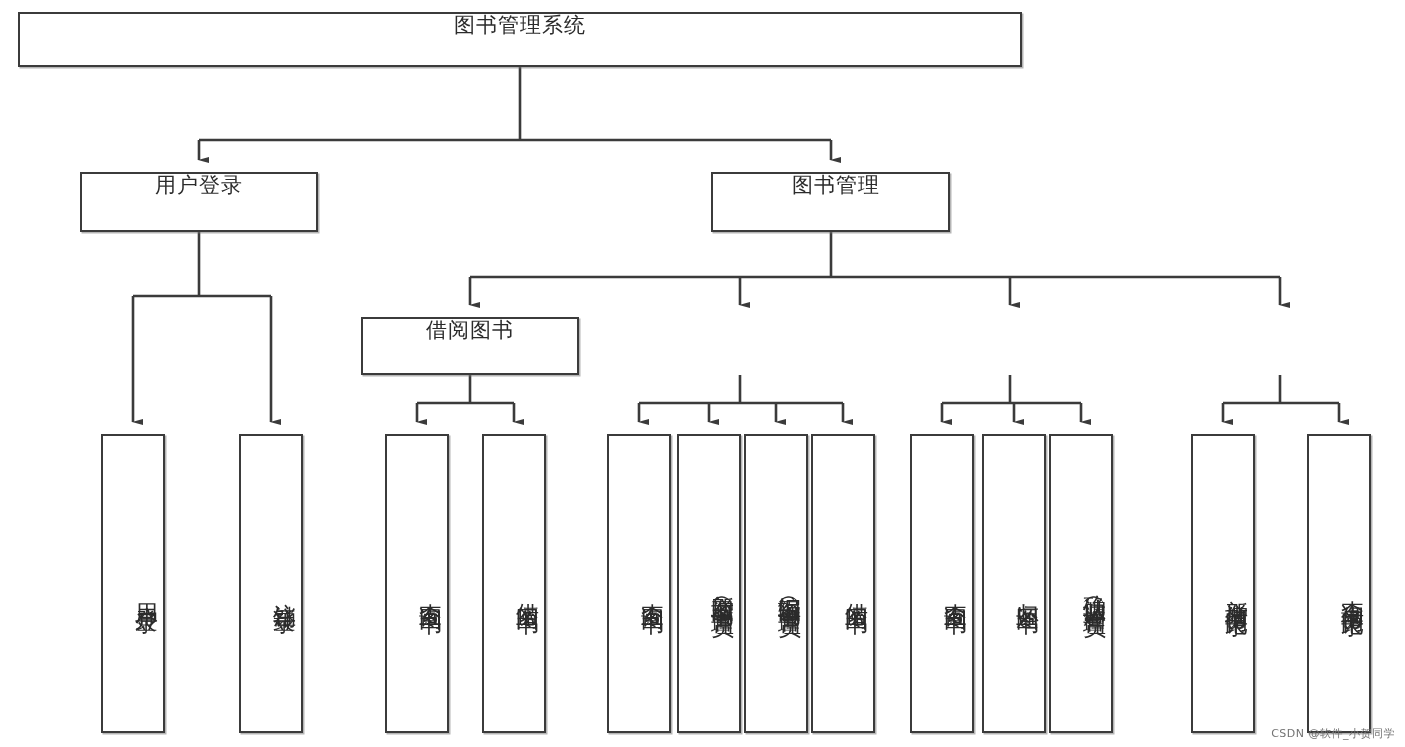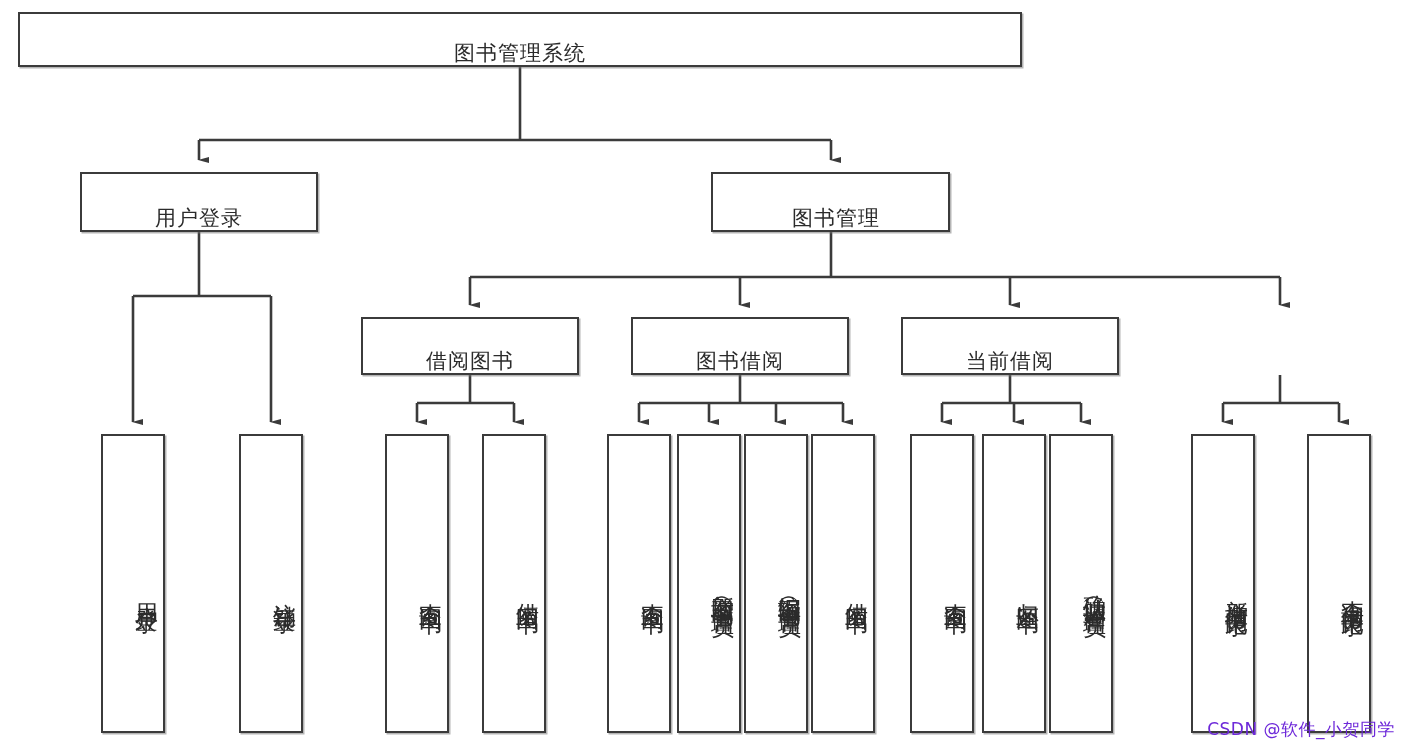--- a/index.html
+++ b/index.html
@@ -24,21 +24,21 @@
     width: 1405px;
     height: 747px;
   }
   .node {
     position: absolute;
     box-sizing: border-box;
     background: #ffffff;
     border: 2px solid #3b3b3b;
     box-shadow: 1.5px 1.5px 0 0 rgba(120,120,120,0.55);
     display: flex;
-    align-items: flex-end;
+    align-items: flex-start;
     justify-content: center;
     color: #2b2b2b;
   }
   .node.horiz {
     font-size: 21px;
     letter-spacing: 1px;
     line-height: 1.1;
   }
   .node.vert {
     writing-mode: vertical-rl;
@@ -50,22 +50,22 @@
     justify-content: center;
   }
   .node.vert .label {
     writing-mode: vertical-rl;
     text-orientation: upright;
   }
   #watermark {
     position: absolute;
     right: 10px;
     bottom: 6px;
-    font-size: 17px;
-    color: #6d28d9;
+    font-size: 11px;
+    color: #737373;
     letter-spacing: 0.5px;
     white-space: nowrap;
     pointer-events: none;
   }
 </style>
 </head>
 <body>
 
 <div id="canvas">
 
@@ -126,26 +126,20 @@
   <div class="node horiz" style="left:80px; top:172px; width:238px; height:60px;">
     <span class="label">用户登录</span>
   </div>
   <div class="node horiz" style="left:711px; top:172px; width:239px; height:60px;padding-left:11px;">
     <span class="label">图书管理</span>
   </div>
 
   <div class="node horiz" style="left:361px; top:317px; width:218px; height:58px;">
     <span class="label">借阅图书</span>
   </div>
-  <div class="node horiz" style="left:631px; top:317px; width:218px; height:58px;">
-    <span class="label">图书借阅</span>
-  </div>
-  <div class="node horiz" style="left:901px; top:317px; width:218px; height:58px;">
-    <span class="label">当前借阅</span>
-  </div>
 
   <div class="node vert" style="left:101px; top:434px; width:64px; height:299px;">
     <span class="label">用户登录</span>
   </div>
   <div class="node vert" style="left:239px; top:434px; width:64px; height:299px;">
     <span class="label">注销登录</span>
   </div>
   <div class="node vert" style="left:385px; top:434px; width:64px; height:299px;">
     <span class="label">查询图书</span>
   </div>

